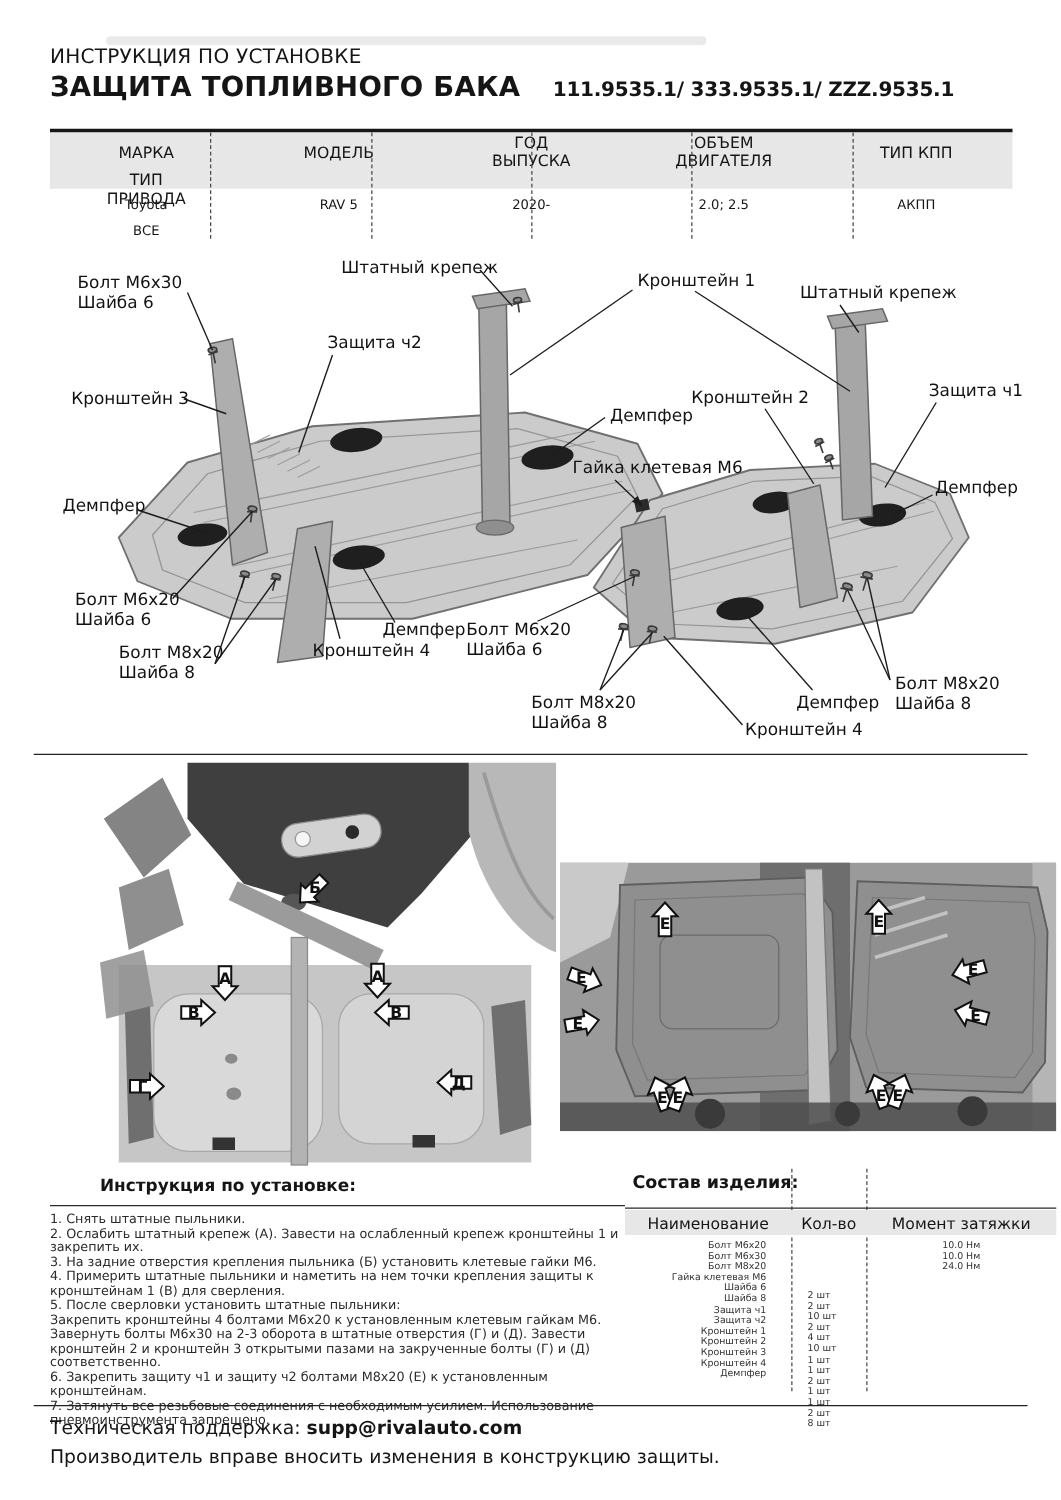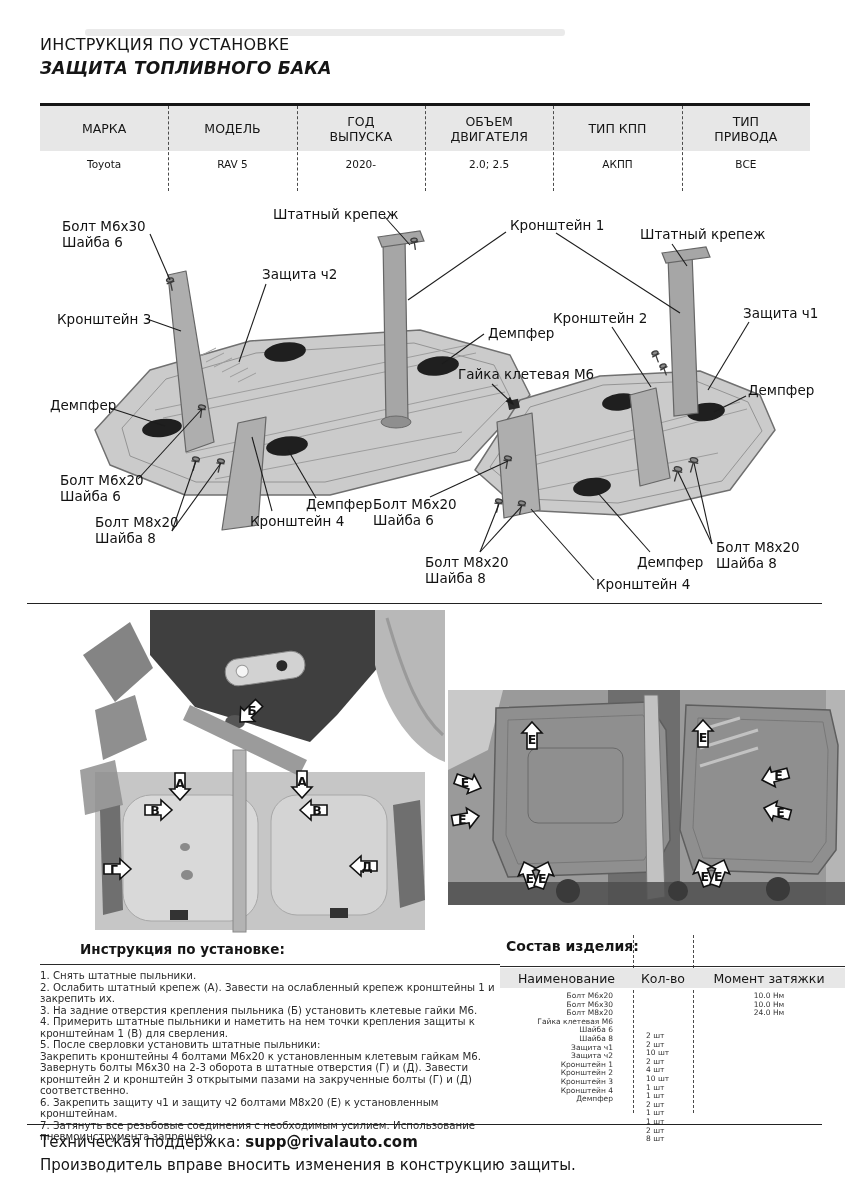--- a/index.html
+++ b/index.html
@@ -7,26 +7,26 @@
         font-family:"DejaVu Sans","Liberation Sans",sans-serif;color:#151515;margin:0 auto;}
   .abs{position:absolute;}
 
   
   .scan-artifact{left:85px;top:29px;width:480px;height:7px;background:#d9d9d9;opacity:.55;border-radius:3px;}
 
   
   #header{left:40px;top:35px;}
   .h-sub{font-size:16px;letter-spacing:.2px;}
   .h-title-row{display:flex;gap:26px;align-items:baseline;margin-top:4px;}
-  .h-title{font-weight:bold;font-size:17px;letter-spacing:.2px;font-style:italic;}
+  .h-title{font-weight:bold;font-size:22px;letter-spacing:.2px;}
   .h-part{font-weight:bold;font-size:16px;letter-spacing:-0.2px;}
 
   
   #spec{left:40px;top:103px;width:770px;height:85px;border-top:3px solid #161616;}
-  .spec-row{display:grid;grid-template-columns:repeat(6,1fr);}
+  .spec-row{display:grid;grid-template-columns:repeat(5,1fr);}
   #spec-head-row{background:#e7e7e7;height:45px;}
   .spec-cell{display:flex;flex-direction:column;justify-content:center;align-items:center;
              text-align:center;font-size:12.5px;line-height:15px;}
   #spec-value-row{height:26px;}
   .spec-value-cell{font-size:10.5px;justify-content:flex-start;padding-top:6px;}
   .vdash{position:absolute;top:0;height:85px;width:0;border-left:1px dashed #4a4a4a;}
 
   
   #diagram{left:0;top:195px;width:849px;height:410px;}
   #diagram svg{position:absolute;left:0;top:0;}
@@ -80,20 +80,21 @@
 <body>
 
 <div class="page">
 
   <div class="abs scan-artifact"></div>
 
   <div class="abs" id="header">
     <div class="h-sub">ИНСТРУКЦИЯ ПО УСТАНОВКЕ</div>
     <div class="h-title-row">
       <span class="h-title">ЗАЩИТА ТОПЛИВНОГО БАКА</span>
+      <span class="h-part">111.9535.1/ 333.9535.1/ ZZZ.9535.1</span>
     </div>
   </div>
 
   <div class="abs" id="spec">
     <div class="spec-row" id="spec-head-row">
         <div class="spec-cell">
           <span>МАРКА</span>
         </div>
         <div class="spec-cell">
           <span>МОДЕЛЬ</span>

